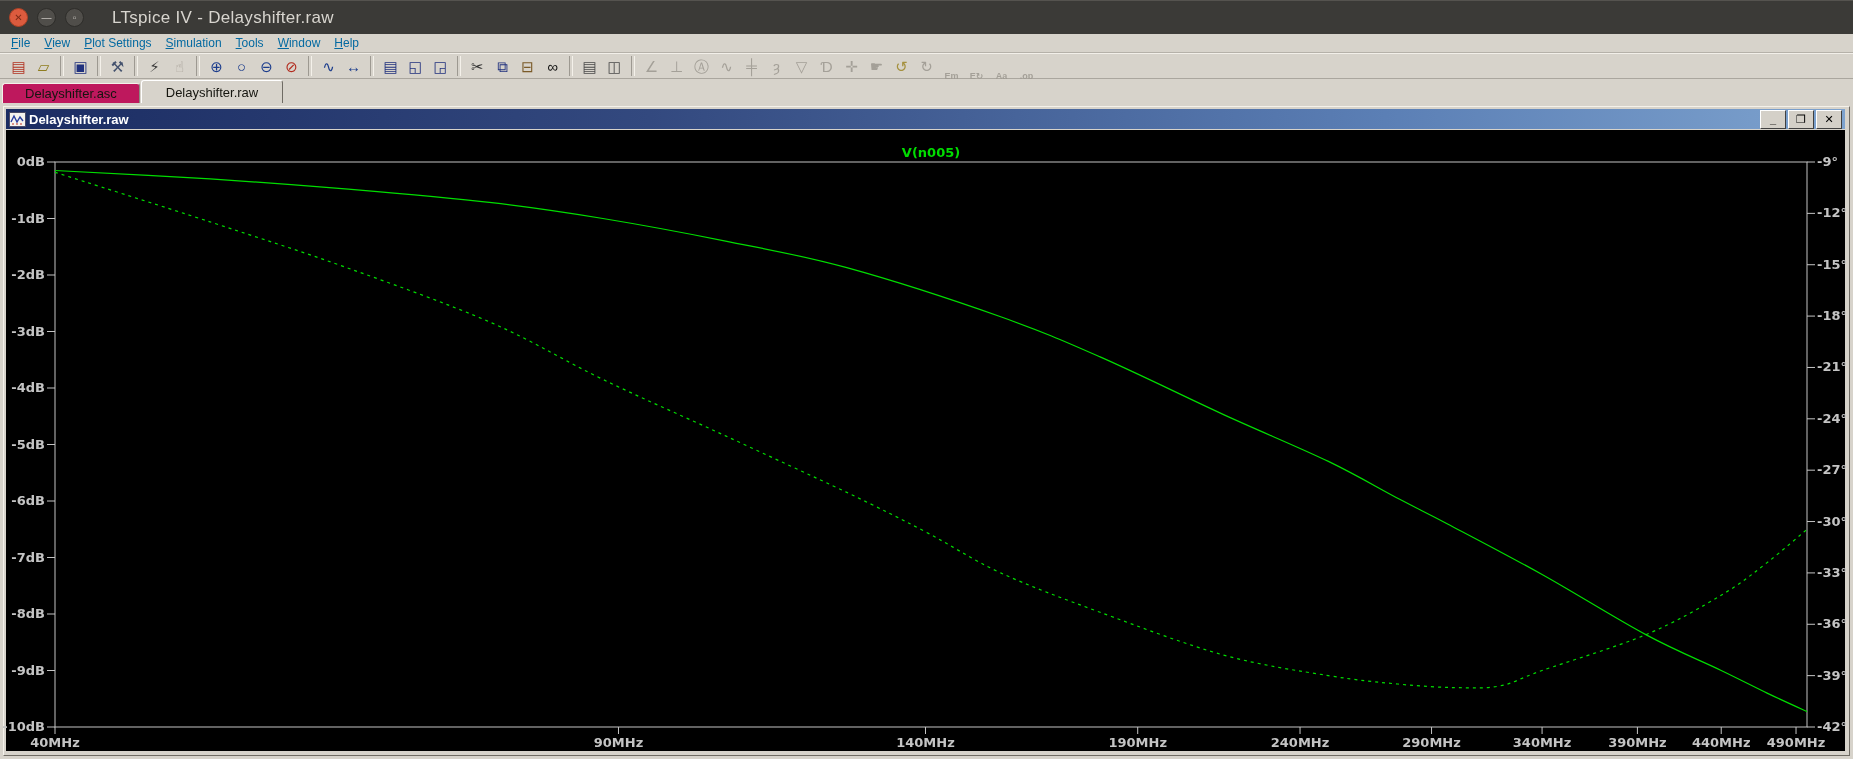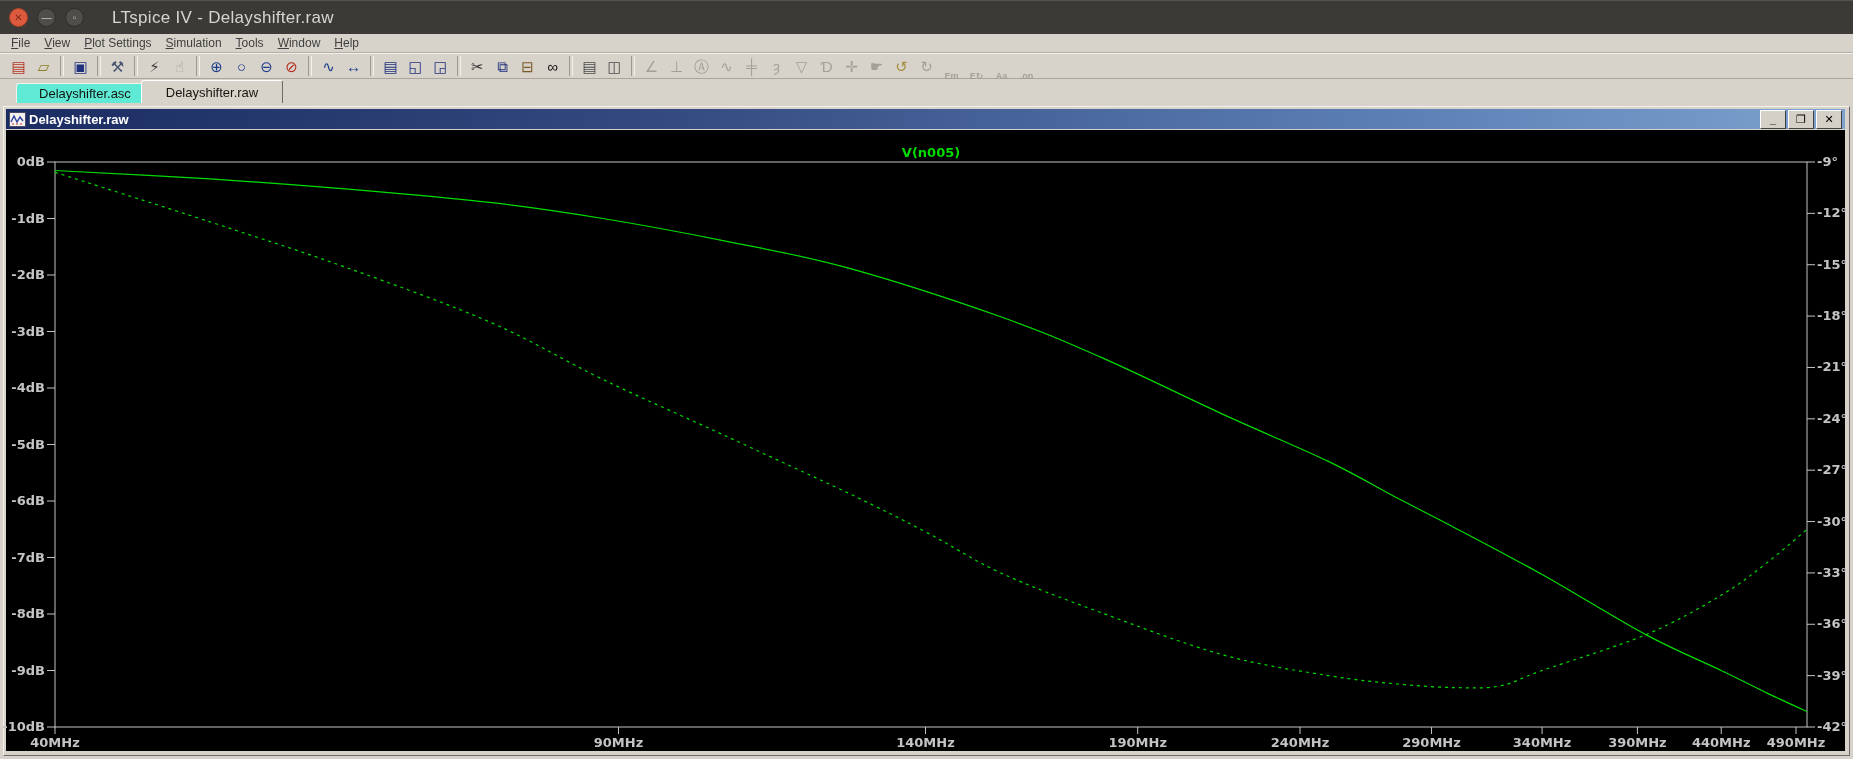--- a/index.html
+++ b/index.html
@@ -11,38 +11,38 @@
             border-top:1px solid #55534f;display:flex;align-items:center;}
   .wm-btn{width:17px;height:17px;border-radius:50%;margin-left:9px;display:flex;
           align-items:center;justify-content:center;font-size:10px;line-height:1;}
   .wm-close{background:#dc5b3e;color:#7e2a16;border:1px solid #b04226;}
   .wm-plain{background:#504e4a;color:#c9c6c0;border:1px solid #2e2d2a;}
   .title-text{color:#d8d5cf;font-size:17px;margin-left:28px;letter-spacing:.3px;}
 
   
   .menubar{position:absolute;left:0;top:34px;width:1853px;height:19px;background:#d7d3cb;
            border-bottom:1px solid #b5b1a9;display:flex;align-items:center;padding-left:4px;box-sizing:border-box;}
-  .menu-item{font-size:12px;color:#404040;padding:2px 7px;cursor:default;}
+  .menu-item{font-size:12px;color:#0369a1;padding:2px 7px;cursor:default;}
   .menu-item u{text-decoration:underline;}
 
   
   .toolbar{position:absolute;left:0;top:53px;width:1853px;height:26px;background:#d7d3cb;
            border-top:1px solid #f2efe9;border-bottom:1px solid #aaa69e;
            display:flex;align-items:center;padding-left:6px;box-sizing:border-box;}
   .tool{width:23px;height:21px;display:flex;align-items:center;justify-content:center;
         font-size:15px;line-height:1;border:1px solid transparent;}
   .tool.disabled{opacity:.9;}
   .tool.small-text{font-size:9px;font-weight:bold;margin-top:21px;}
   .tb-sep{width:2px;height:20px;margin:0 4px;border-left:1px solid #9d9991;border-right:1px solid #f4f1ea;}
 
   
   .tabbar{position:absolute;left:0;top:79px;width:1853px;height:24px;background:#d7d3cb;}
   .tab{position:absolute;bottom:0;box-sizing:border-box;text-align:center;font-size:13px;color:#15150f;
        border:1px solid #8c8880;border-bottom:none;border-radius:3px 3px 0 0;}
-  .tab-inactive{left:16px;width:138px;height:20px;background:#5eead4;padding-top:2px;
+  .tab-inactive{left:2px;width:138px;height:20px;background:#be185d;padding-top:2px;
                 border-top-color:#f4f1ea;border-left-color:#f4f1ea;}
   .tab-active{left:141px;width:142px;height:23px;background:#d7d3cb;padding-top:4px;
               border-top-color:#ffffff;border-left-color:#ffffff;border-right-color:#6f6b64;z-index:2;}
 
   
   .mdi{position:absolute;left:0;top:103px;width:1853px;height:656px;background:#d7d3cb;}
   .wave-frame{position:absolute;left:3px;top:3px;width:1847px;height:650px;
               border:1px solid #f4f1ea;border-right-color:#6f6b64;border-bottom-color:#6f6b64;
               background:#d7d3cb;box-sizing:border-box;}
   .wave-title{position:absolute;left:2px;top:2px;width:1839px;height:20px;

